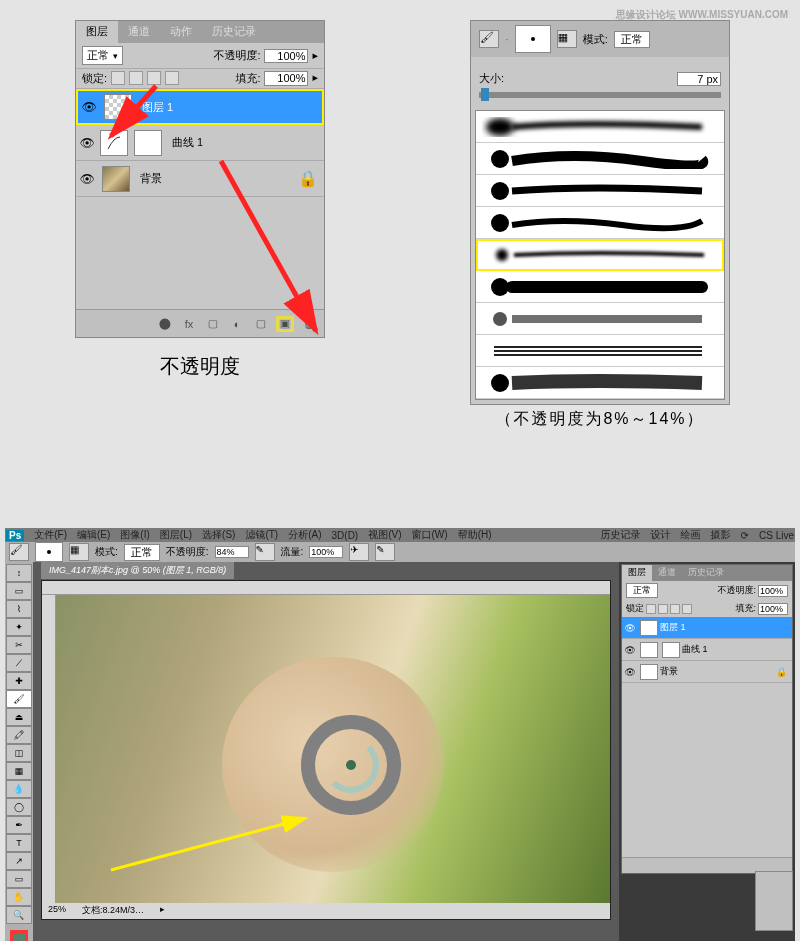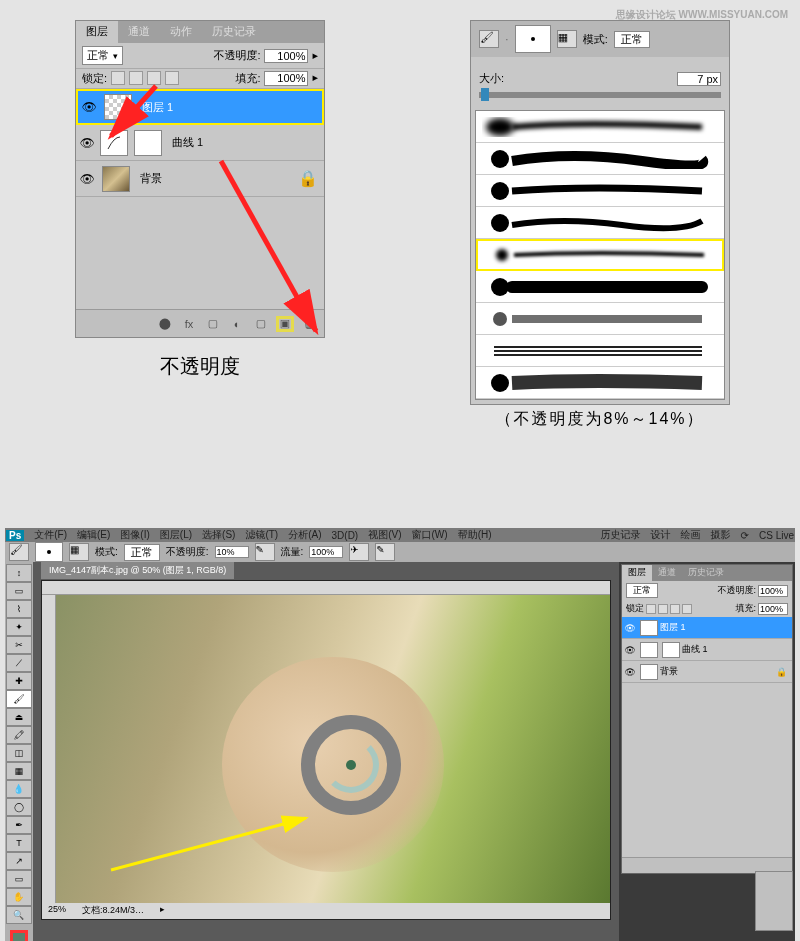--- a/index.html
+++ b/index.html
@@ -67,21 +67,21 @@
 .ps-menubar { background: #7a7a7a; height: 18px; display: flex; align-items: center; padding: 0 1px; gap: 10px; font-size: 10px; color: #222; }
 .ps-menubar span { cursor: default; }
 .ps-optionbar { background: #b0b0b0; height: 22px; display: flex; align-items: center; padding: 0 4px; gap: 6px; font-size: 10px; }
 .ps-body { flex: 1; display: flex; background: #444; }
 .ps-toolbar { width: 30px; background: #b0b0b0; display: flex; flex-direction: column; gap: 0; padding: 2px 0; }
 .tool-btn { width: 26px; height: 18px; border: 1px solid #888; margin: 0 auto; background: #c8c8c8; display: flex; align-items: center; justify-content: center; font-size: 9px; }
 .tool-colors { margin-top: 4px; }
 .fg-color { width: 18px; height: 18px; background: #59836d; border: 3px solid #ff3333; margin: 2px auto; }
 
 .ps-canvas-area { flex: 1; background: #5a5a5a; padding: 18px 8px 8px 8px; position: relative; }
-.canvas-tab { position: absolute; top: 0; left: 8px; background: #888; color: #fff; font-size: 9px; padding: 2px 8px; }
+.canvas-tab { position: absolute; top: 0; left: 8px; background: #888; color: #fff; font-size: 9px; padding: 2px 8px; font-style: italic; }
 .canvas-window { width: 570px; height: 340px; background: #fff; border: 1px solid #222; position: relative; overflow: hidden; }
 .ruler-h { height: 14px; background: #d8d8d8; border-bottom: 1px solid #999; }
 .ruler-v { width: 14px; background: #d8d8d8; border-right: 1px solid #999; position: absolute; top: 14px; left: 0; bottom: 16px; }
 .canvas-img { position: absolute; top: 14px; left: 14px; right: 0; bottom: 16px; background: linear-gradient(110deg, #8a9265 0%, #b0a47a 25%, #d6c8a0 45%, #e8dcb8 55%, #a8c060 70%, #5a7830 100%); overflow: hidden; }
 .face-overlay { position: absolute; top: 20%; left: 30%; width: 40%; height: 70%; background: radial-gradient(ellipse at 40% 40%, #e8d0b0 0%, #d4b890 60%, transparent 80%); border-radius: 50%; }
 .hud-circle { position: absolute; top: 120px; left: 245px; width: 100px; height: 100px; border: 14px solid #808080; border-radius: 50%; }
 .hud-circle::after { content: ""; position: absolute; inset: 8px; border: 6px solid #a8c8c0; border-top-color: transparent; border-left-color: transparent; border-radius: 50%; }
 .hud-dot { position: absolute; top: 50%; left: 50%; width: 10px; height: 10px; background: #3a7050; border-radius: 50%; transform: translate(-50%,-50%); }
 .yellow-arrow { position: absolute; top: 215px; left: 50px; }
 .canvas-status { position: absolute; bottom: 0; left: 0; right: 0; height: 16px; background: #d8d8d8; font-size: 9px; padding: 1px 6px; display: flex; gap: 16px; }
@@ -294,21 +294,21 @@
   </div>
   <div class="ps-optionbar">
     <span class="brush-icon">🖌</span>
     <span class="brush-preview" style="width:28px;height:20px">
         <div class="brush-dot"></div>
       </span>
     <span class="brush-icon">▦</span>
     <span>模式:</span>
     <span class="mode-sel">正常</span>
     <span>不透明度:</span>
-    <span class="mini-input" style="width:34px">10%</span>
+    <span class="mini-input" style="width:34px">84%</span>
     <span class="brush-icon">✎</span>
     <span>流量:</span>
     <span class="mini-input" style="width:34px">100%</span>
     <span class="brush-icon">✈</span>
     <span class="brush-icon">✎</span>
   </div>
   <div class="ps-body">
     <div class="ps-toolbar">
       <div class="tool-btn">↕</div>
       <div class="tool-btn">▭</div>

